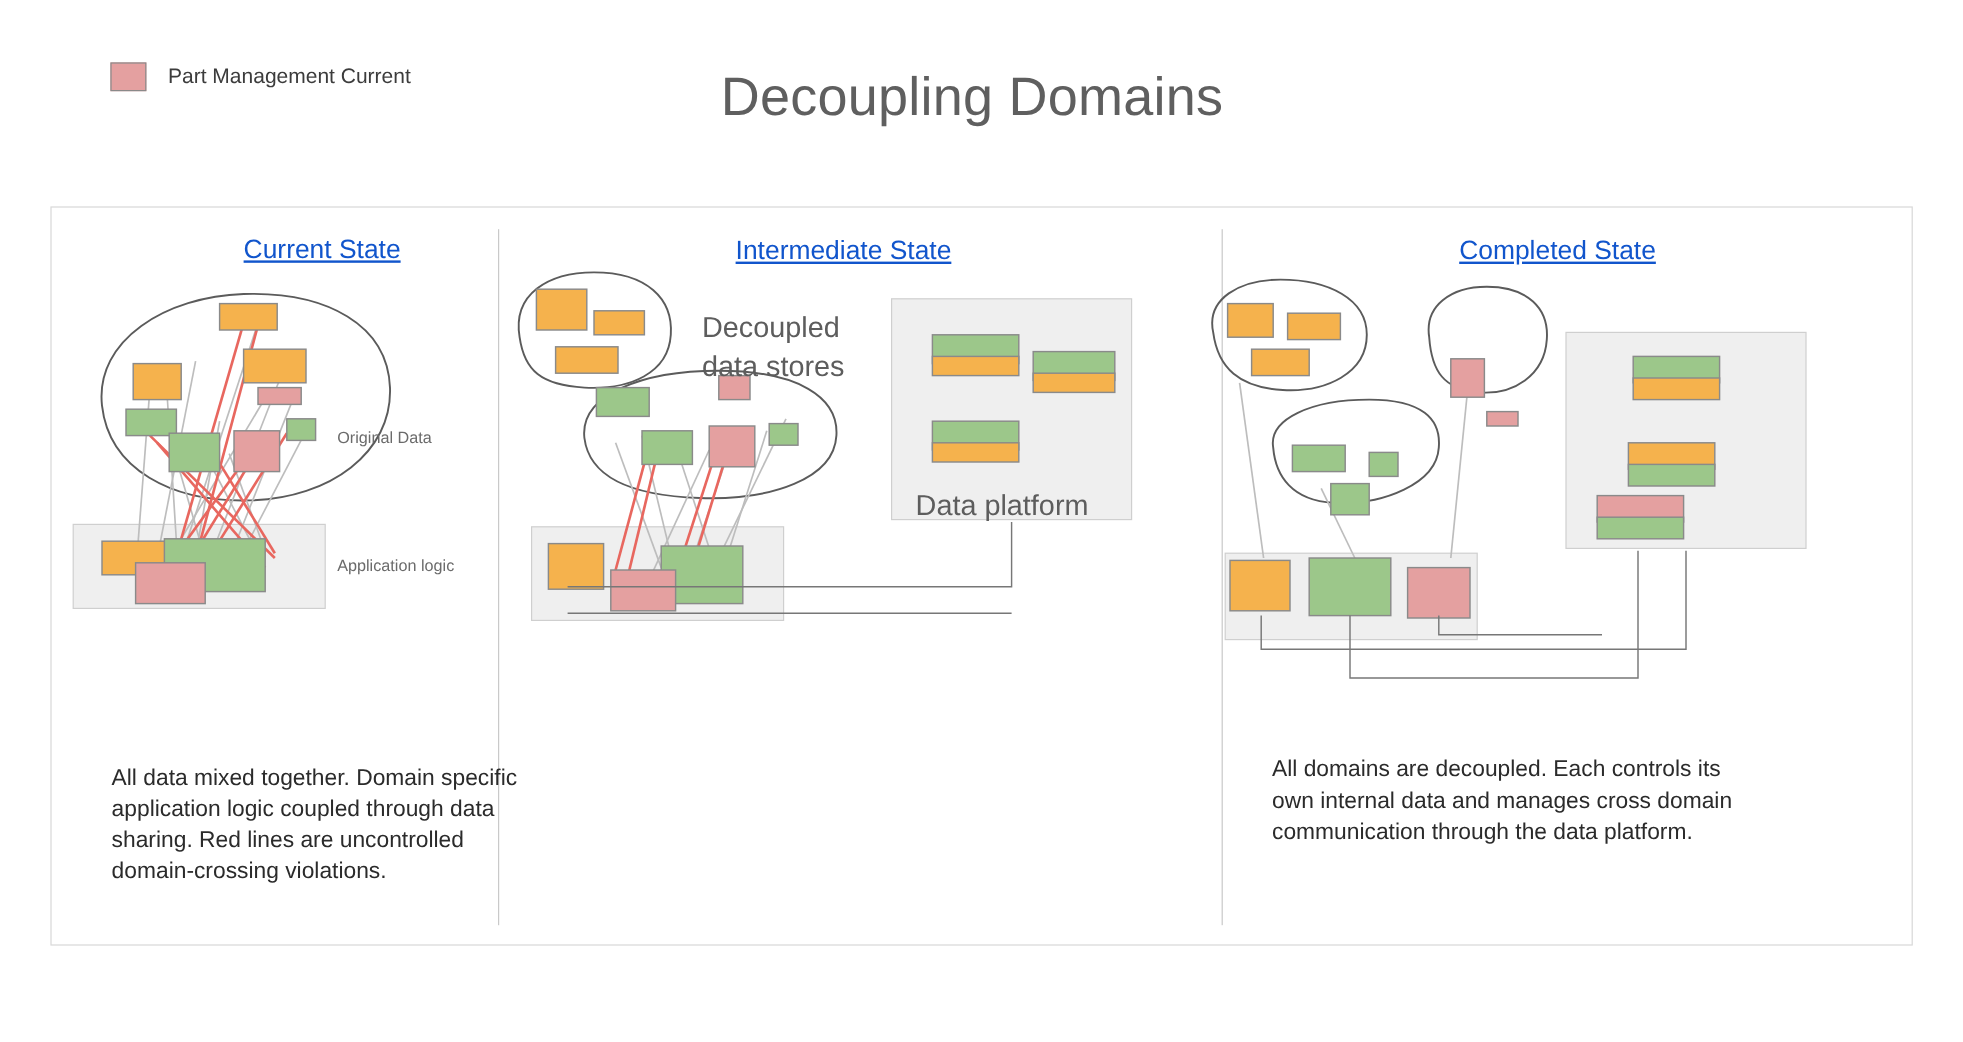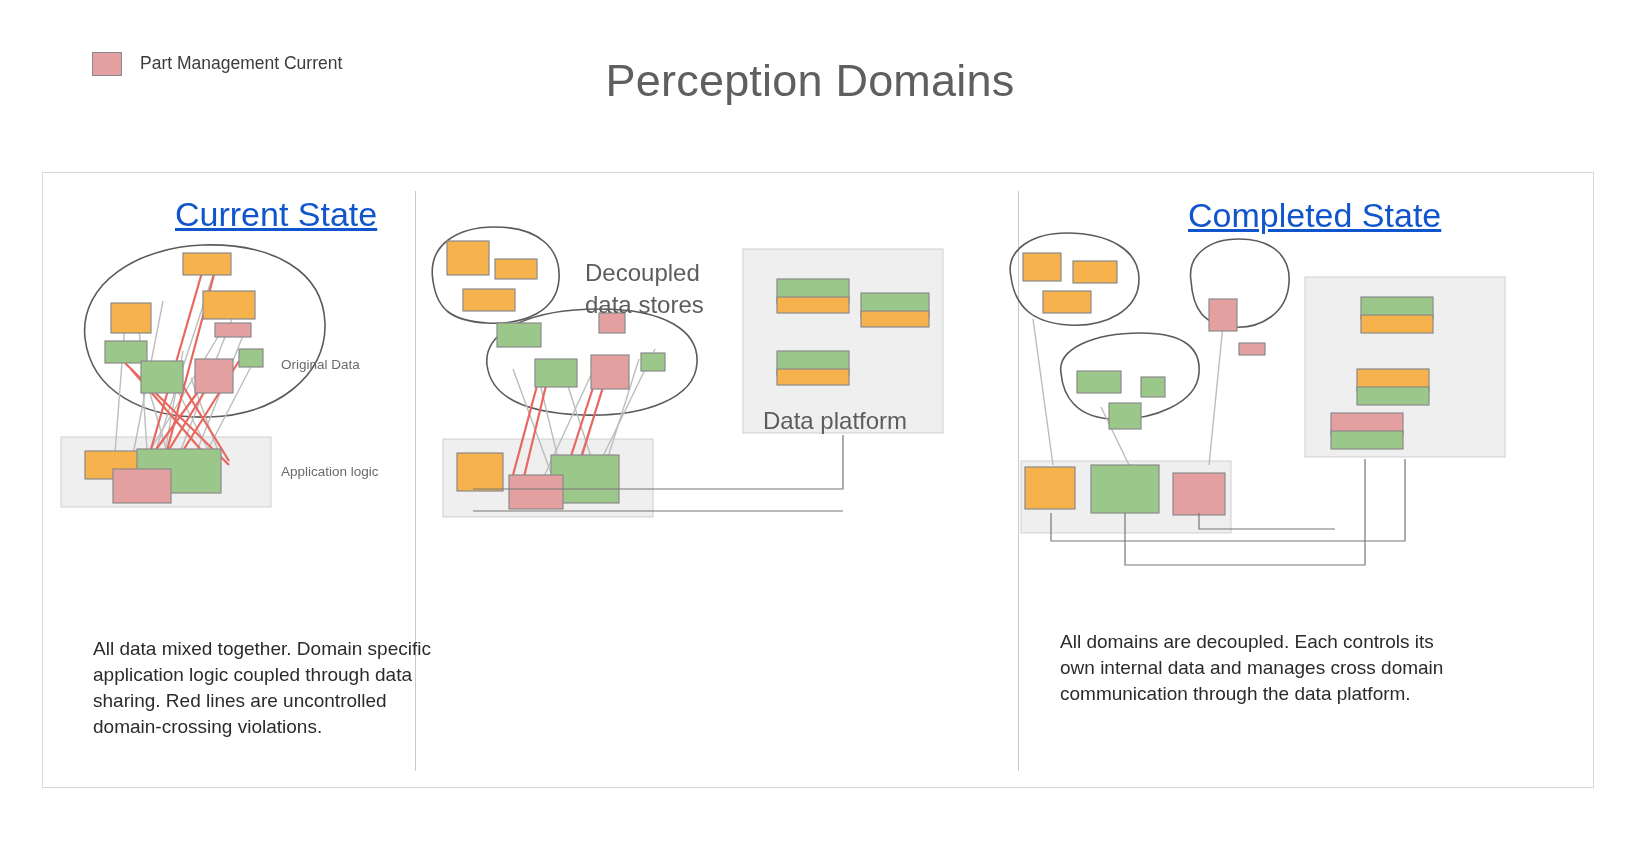--- a/index.html
+++ b/index.html
@@ -69,24 +69,25 @@
     top: 18px;
     width: 1px;
     height: 580px;
     background: #c9c9c9;
   }
   #vdiv-1 { left: 372px; }
   #vdiv-2 { left: 975px; }
 
   .col-title {
     position: absolute;
-    font-size: 34px;
+    font-size: 22px;
     color: #1155cc;
     text-decoration: underline;
     white-space: nowrap;
+    margin-left: 28px;
   }
   #title-current { left: 132px; top: 22px; }
   #title-intermediate { left: 542px; top: 23px; }
   #title-completed { left: 1145px; top: 23px; }
 
   .caption {
     position: absolute;
     font-size: 19px;
     line-height: 26px;
     color: #2b2b2b;
@@ -121,28 +122,29 @@
 </head>
 <body>
 
 <div id="legend">
   <div class="legend-row">
     <span class="legend-swatch" style="background:#e4a0a0"></span>
     <span class="legend-label">Part Management Current</span>
   </div>
 </div>
 
-<div id="page-title">Perception Domains</div>
+<div id="page-title">Decoupling Domains</div>
 
 <div id="panel">
 
   <div class="vdiv" id="vdiv-1"></div>
   <div class="vdiv" id="vdiv-2"></div>
 
   <div class="col-title" id="title-current">Current State</div>
+  <div class="col-title" id="title-intermediate">Intermediate State</div>
   <div class="col-title" id="title-completed">Completed State</div>
 
   <svg class="diagram" viewBox="0 0 1552 616">
 
     <g>
 
       <rect class="store" x="18" y="264" width="210" height="70"></rect>
 
       <path class="blob" d="M42 165 C 36 110, 96 74, 160 72 C 230 70, 280 98, 282 150 C 284 204, 232 242, 166 244 C 100 246, 48 218, 42 165 Z"></path>
 

